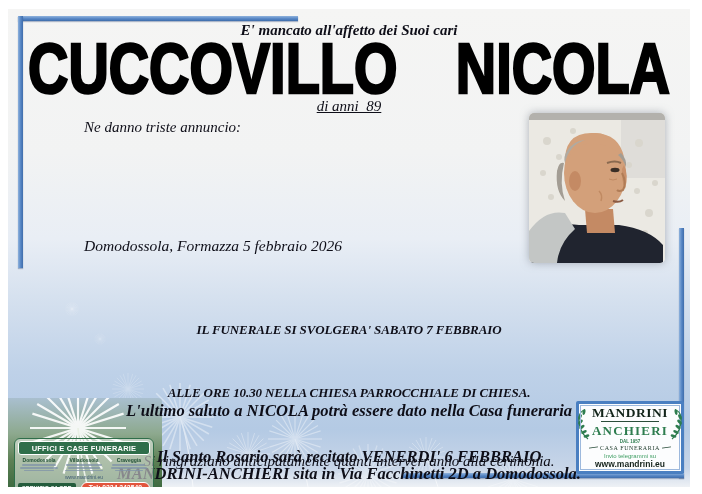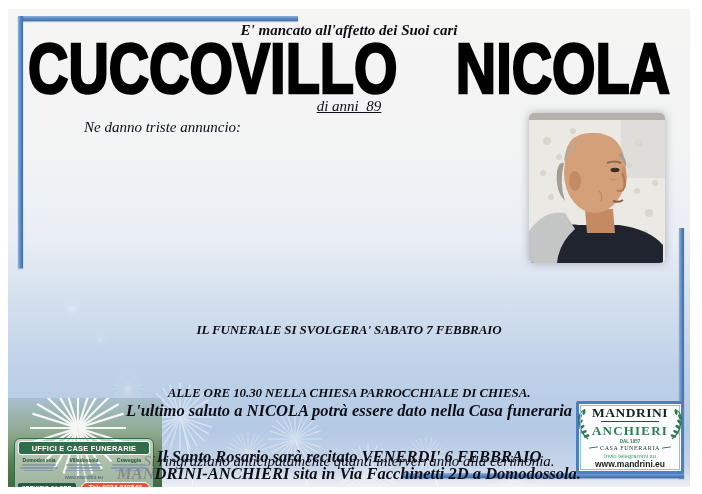--- a/index.html
+++ b/index.html
@@ -188,20 +188,21 @@
       <path d="M78,50 Q86,47 92,50" stroke="#8a6a50" stroke-width="2" fill="none"></path>
       <ellipse cx="86" cy="57" rx="4.5" ry="2.2" fill="#3a2e26"></ellipse>
       <path d="M93,60 Q98,70 94,77 Q90,79 88,77" stroke="#b07c56" stroke-width="2" fill="none"></path>
       <path d="M84,88 Q90,90 94,87" stroke="#8a5a42" stroke-width="2" fill="none"></path>
       <path d="M70,78 Q74,82 72,88" stroke="#c08a62" stroke-width="1.5" fill="none"></path>
       <path d="M80,66 Q84,68 88,66" stroke="#c08a62" stroke-width="1" fill="none"></path>
     </svg>
   </div>
 
   <div class="left-txt it ne-danno">Ne danno triste annuncio:</div>
+  <div class="left-txt it place-date">Domodossola, Formazza 5 febbraio 2026</div>
 
   <div class="txt it b funeral">
     <div>IL FUNERALE SI SVOLGERA' SABATO 7 FEBBRAIO</div>
     <div>ALLE ORE 10.30 NELLA CHIESA PARROCCHIALE DI CHIESA.</div>
   </div>
   <div class="txt it b viewing">
     <div>L'ultimo saluto a NICOLA potrà essere dato nella Casa funeraria</div>
     <div>MANDRINI-ANCHIERI sita in Via Facchinetti 2D a Domodossola.</div>
   </div>
   <div class="txt it b rosary">

